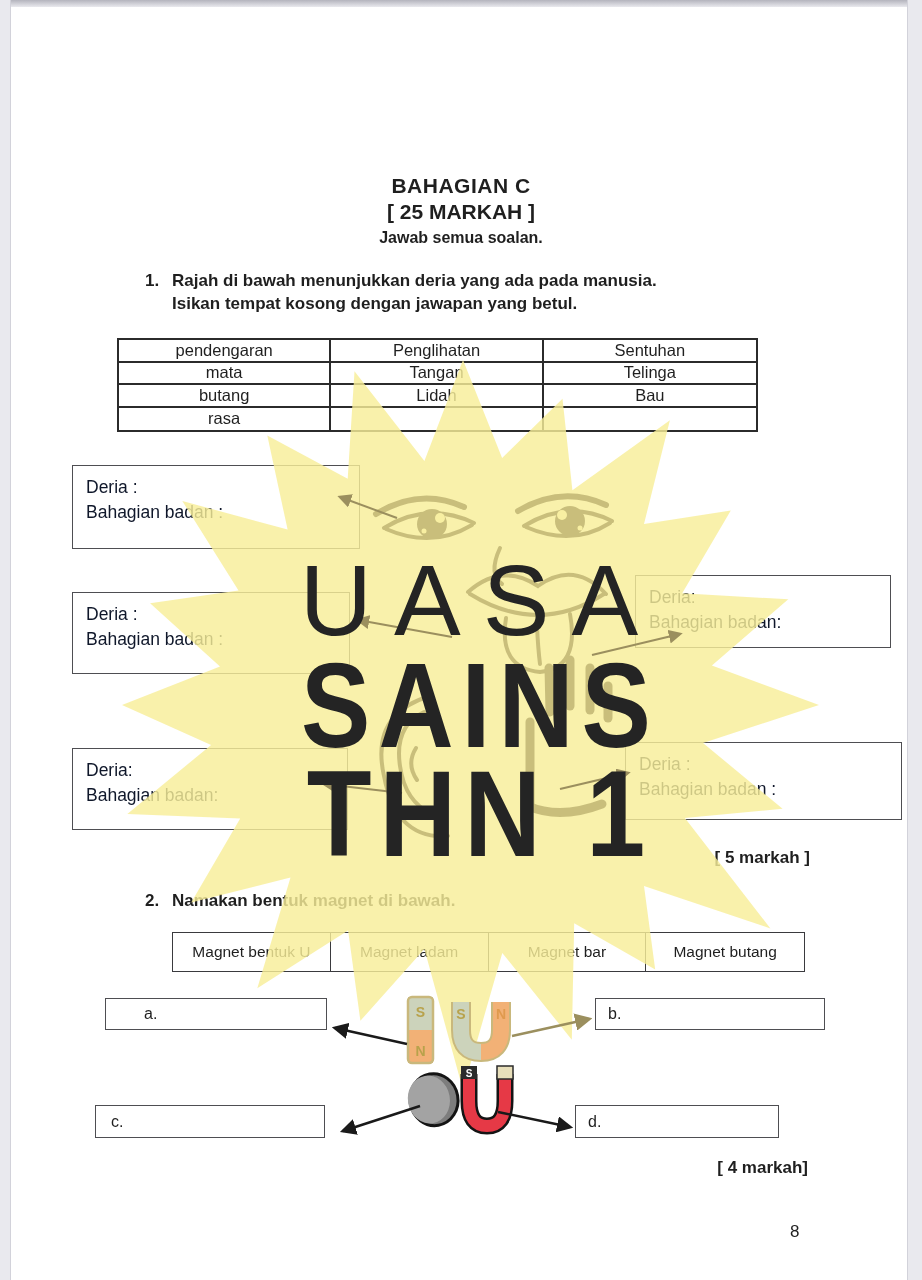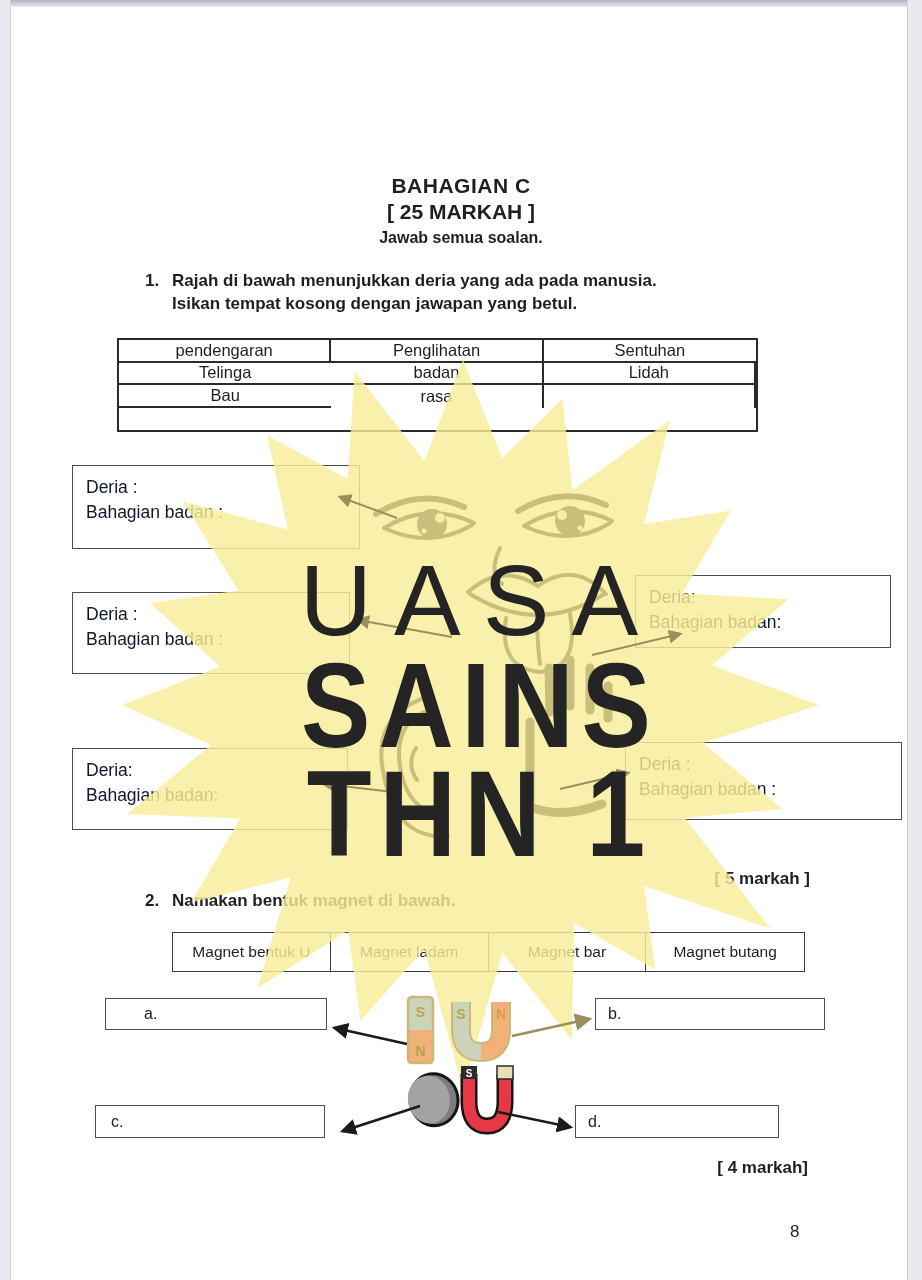--- a/index.html
+++ b/index.html
@@ -75,22 +75,24 @@
 <div class="abs h-line h1c">Jawab semua soalan.</div>
 
 <div class="abs q-num" style="left:145px;top:271px;">1.</div>
 <div class="abs q-text" style="left:172px;top:271px;">Rajah di bawah menunjukkan deria yang ada pada manusia.</div>
 <div class="abs q-text" style="left:172px;top:294px;">Isikan tempat kosong dengan  jawapan yang betul.</div>
 
 <div class="abs tbl1">
   <div class="cell">pendengaran</div>
   <div class="cell">Penglihatan</div>
   <div class="cell last-col">Sentuhan</div>
+  <div class="cell">mata</div>
+  <div class="cell">Tangan</div>
   <div class="cell last-col">Telinga</div>
-  <div class="cell">badan</div>
+  <div class="cell">butang</div>
   <div class="cell">Lidah</div>
   <div class="cell last-col">Bau</div>
   <div class="cell last-row">rasa</div>
   <div class="cell last-row"></div>
   <div class="cell last-col last-row"></div>
 </div>
 
 <div class="abs dbox" style="left:72px;top:465px;width:288px;height:84px;">
   <div>Deria :</div>
   <div>Bahagian badan :</div>
@@ -105,21 +107,21 @@
 </div>
 <div class="abs dbox" style="left:72px;top:748px;width:276px;height:82px;">
   <div>Deria:</div>
   <div>Bahagian badan:</div>
 </div>
 <div class="abs dbox" style="left:625px;top:742px;width:277px;height:78px;">
   <div>Deria :</div>
   <div>Bahagian badan :</div>
 </div>
 
-<div class="abs marks" style="left:660px;top:869px;width:150px;text-align:right;z-index:1;">[ 5 markah ]</div>
+<div class="abs marks" style="left:660px;top:848px;width:150px;text-align:right;z-index:1;">[ 5 markah ]</div>
 
 <div class="abs q-num" style="left:145px;top:891px;z-index:1;">2.</div>
 <div class="abs q-text" style="left:172px;top:891px;z-index:1;text-align:center;">Namakan bentuk magnet di bawah.</div>
 
 <div class="abs tbl2">
   <div class="cell">Magnet bentuk U</div>
   <div class="cell">Magnet ladam</div>
   <div class="cell">Magnet bar</div>
   <div class="cell">Magnet butang</div>
 </div>

